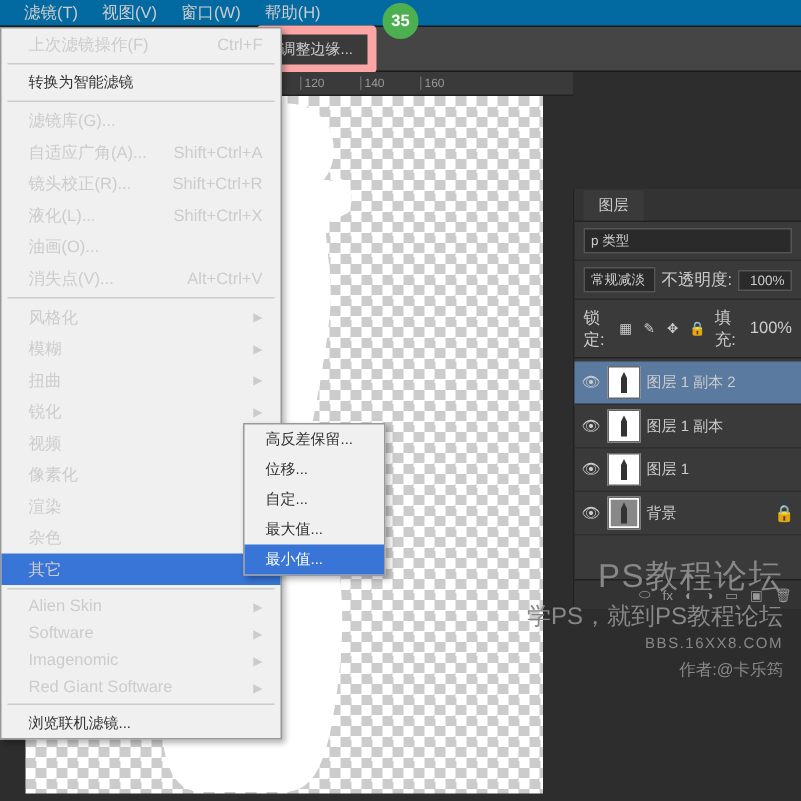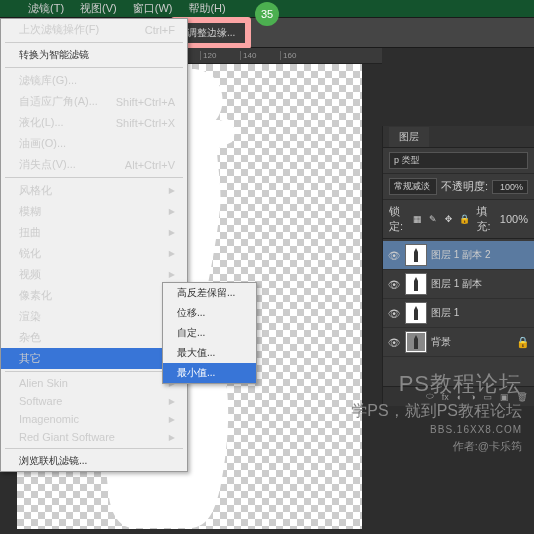--- a/index.html
+++ b/index.html
@@ -1,29 +1,29 @@
 <!DOCTYPE html>
 <html><head>
 <meta charset="utf-8">
 <style>
 *{margin:0;padding:0;box-sizing:border-box;font-family:"Microsoft YaHei",Arial,sans-serif;font-size:11px;color:#ccc}
 body{width:534px;height:534px;background:#2d2d2d;overflow:hidden;position:relative}
-.menubar{height:18px;background:#14532d;display:flex;align-items:center;padding-left:20px;border-bottom:1px solid #1a1a1a}
+.menubar{height:18px;background:#0369a1;display:flex;align-items:center;padding-left:8px;border-bottom:1px solid #1a1a1a}
 .menubar span{padding:2px 8px;cursor:pointer}
 .dropdown{position:absolute;left:0;top:18px;width:188px;background:#f0f0f0;border:1px solid #999;box-shadow:2px 2px 4px rgba(0,0,0,0.3);z-index:100;color:#000}
 .dropdown .item{display:flex;justify-content:space-between;align-items:center;padding:3px 12px 3px 18px;color:#333;font-size:10px;position:relative}
 .dropdown .item.hl{background:#3875d7;color:#fff}
 .dropdown .item .arrow{font-size:8px}
 .dropdown hr{border:none;border-top:1px solid #ccc;margin:2px 4px}
 .submenu{position:absolute;left:162px;top:282px;width:95px;background:#f0f0f0;border:1px solid #999;box-shadow:2px 2px 4px rgba(0,0,0,0.3);z-index:101}
 .submenu .item{padding:3px 8px 3px 14px;color:#333;font-size:10px}
 .submenu .item.hl{background:#3875d7;color:#fff}
 .toolbar{position:absolute;right:0;top:18px;left:163px;height:30px;background:#454545;display:flex;align-items:center;gap:8px;padding-left:8px;border-bottom:1px solid #1a1a1a}
 .toolbar .btn{background:#3a3a3a;border:6px solid #fca5a5;padding:3px 10px;border-radius:3px;font-size:10px}
-.badge{position:absolute;top:2px;left:50%;transform:translateX(-50%);width:24px;height:24px;background:#4caf50;border-radius:50%;display:flex;align-items:center;justify-content:center;color:#fff;font-weight:normal;z-index:200}
+.badge{position:absolute;top:2px;left:50%;transform:translateX(-50%);width:24px;height:24px;background:#4caf50;border-radius:50%;display:flex;align-items:center;justify-content:center;color:#fff;font-weight:bold;z-index:200}
 .ruler-h{position:absolute;left:0;top:48px;right:152px;height:16px;background:#3a3a3a;border-bottom:1px solid #222;display:flex;align-items:center;overflow:hidden}
 .ruler-h span{flex:0 0 40px;font-size:8px;text-align:left;border-left:1px solid #666;padding-left:2px;color:#999}
 .canvas{position:absolute;left:17px;top:64px;width:345px;height:465px;background-image:repeating-conic-gradient(#ccc 0 25%,#fff 0 50%);background-size:14px 14px}
 .silhouette{position:absolute;left:45px;top:0;width:220px;height:465px}
 .silhouette svg{width:100%;height:100%}
 .panel{position:absolute;right:0;top:126px;width:152px;height:280px;background:#3a3a3a;border-left:1px solid #222}
 .panel-tabs{height:22px;display:flex;align-items:center;padding-left:6px;border-bottom:1px solid #222;background:#333}
 .panel-tabs .tab{padding:3px 10px;background:#3a3a3a;font-size:10px}
 .panel-ctrl{padding:4px 6px;display:flex;align-items:center;gap:4px;font-size:10px;border-bottom:1px solid #2a2a2a}
 .panel-ctrl .sel{background:#2a2a2a;border:1px solid #555;padding:1px 4px;flex:1;font-size:9px}
@@ -67,20 +67,24 @@
   <hr>
   <div class="item">
       <span>滤镜库(G)...</span>
       <span></span>
     </div>
   <div class="item">
       <span>自适应广角(A)...</span>
       <span>Shift+Ctrl+A</span>
     </div>
   <div class="item">
+      <span>镜头校正(R)...</span>
+      <span>Shift+Ctrl+R</span>
+    </div>
+  <div class="item">
       <span>液化(L)...</span>
       <span>Shift+Ctrl+X</span>
     </div>
   <div class="item">
       <span>油画(O)...</span>
       <span></span>
     </div>
   <div class="item">
       <span>消失点(V)...</span>
       <span>Alt+Ctrl+V</span>

